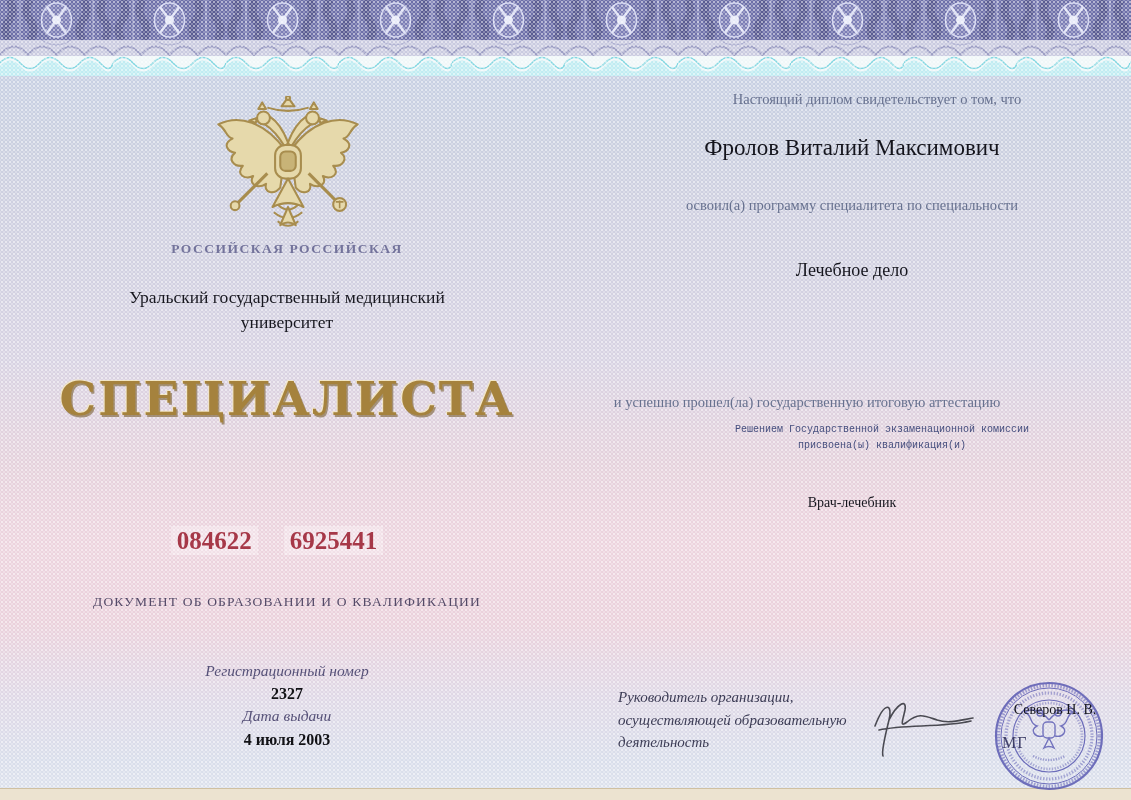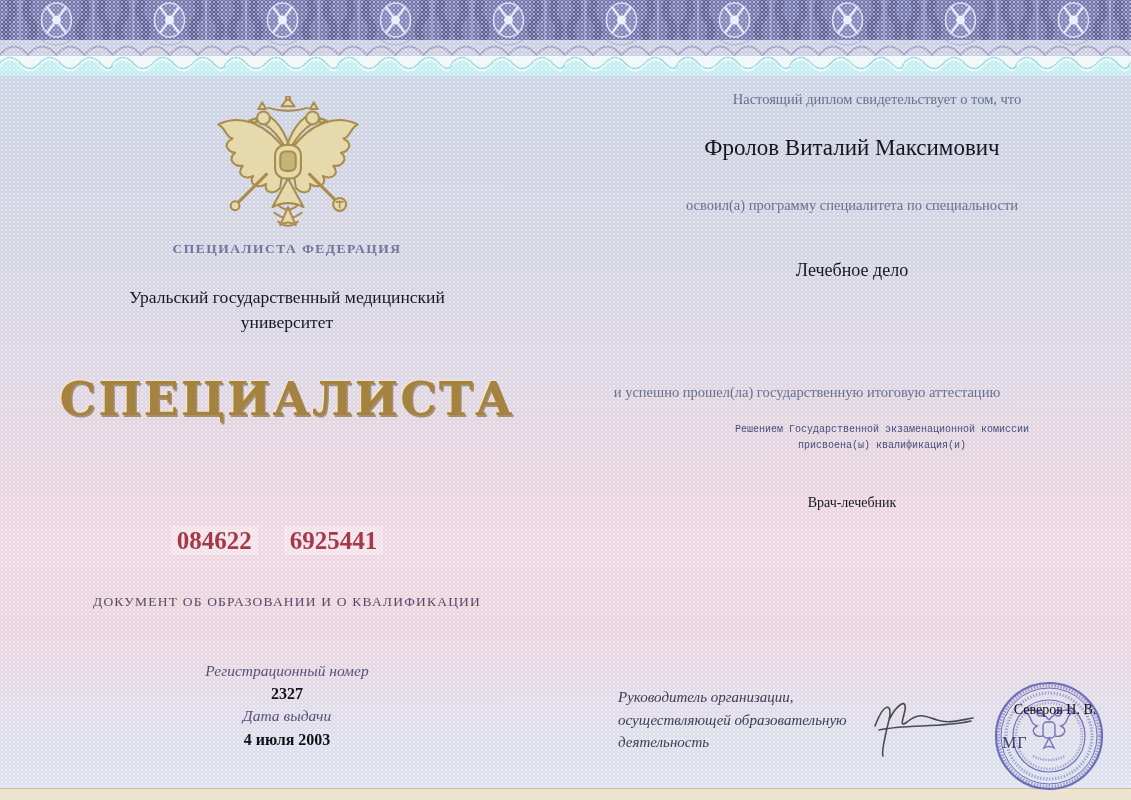--- a/index.html
+++ b/index.html
@@ -47,21 +47,21 @@
   .serials{width:560px;left:-3px;top:527px;font-size:25px;font-weight:700;color:#a63848;}
   .serials .num{background:rgba(255,255,255,.30);padding:1px 6px;}
   .serials .num+.num{margin-left:26px;}
   .doctype{width:560px;left:7px;top:594px;font-size:13.5px;letter-spacing:1.2px;color:#544a68;}
   .lbl{width:520px;left:27px;font-style:italic;font-size:15.5px;color:#565178;}
   .val{width:520px;left:27px;font-size:16px;font-weight:700;color:#121216;}
   
   .rline{width:494px;left:605px;font-size:14.5px;color:#67718f;}
   .holder{width:494px;left:605px;top:135px;font-size:23px;color:#14141c;}
   .spec{width:494px;left:605px;top:260px;font-size:18px;color:#16161e;}
-  .attn{top:384px;margin-left:-45px;}
+  .attn{top:394px;margin-left:-45px;}
   .comm{width:494px;left:605px;top:422px;font-size:10px;color:#454e7e;line-height:1.55;
     margin-left:30px;font-family:Liberation Mono, monospace;}
   .qual{width:494px;left:605px;top:495px;font-size:14px;color:#16161e;}
   .role{left:618px;top:686px;width:270px;font-style:italic;font-size:15px;color:#3c3c55;
     line-height:1.5;}
   .signame{left:995px;top:702px;width:120px;font-size:14px;color:#15151c;z-index:3;}
   .sealmark{left:1002px;top:734px;font-size:16px;color:#3e3e66;z-index:3;letter-spacing:1px;}
   .sig{left:845px;top:690px;z-index:2;}
   .seal{left:993px;top:680px;z-index:1;opacity:.85;}
   .eagle{left:210px;top:96px;}
@@ -123,21 +123,21 @@
         <path d="M60,86 l-6,14 q6,-4 12,0 Z"></path>
 
         <path d="M44,60 L20,84" fill="none" stroke-width="2.4"></path>
         <circle cx="19" cy="85" r="3.4"></circle>
         <path d="M76,60 L98,82" fill="none" stroke-width="2.4"></path>
         <circle cx="100" cy="84" r="5"></circle>
         <path d="M97,82 l6,0 M100,81 l0,6" fill="none" stroke-width="1.2"></path>
       </g>
     </svg>
 
-    <div class="abs ctr country">СПЕЦИАЛИСТА ФЕДЕРАЦИЯ</div>
+    <div class="abs ctr country">РОССИЙСКАЯ РОССИЙСКАЯ</div>
 
     <div class="abs ctr univ">
       <div>Уральский государственный медицинский</div>
       <div>университет</div>
     </div>
 
     <div class="abs ctr dtitle">
       <div>СПЕЦИАЛИСТА</div>
     </div>
 

